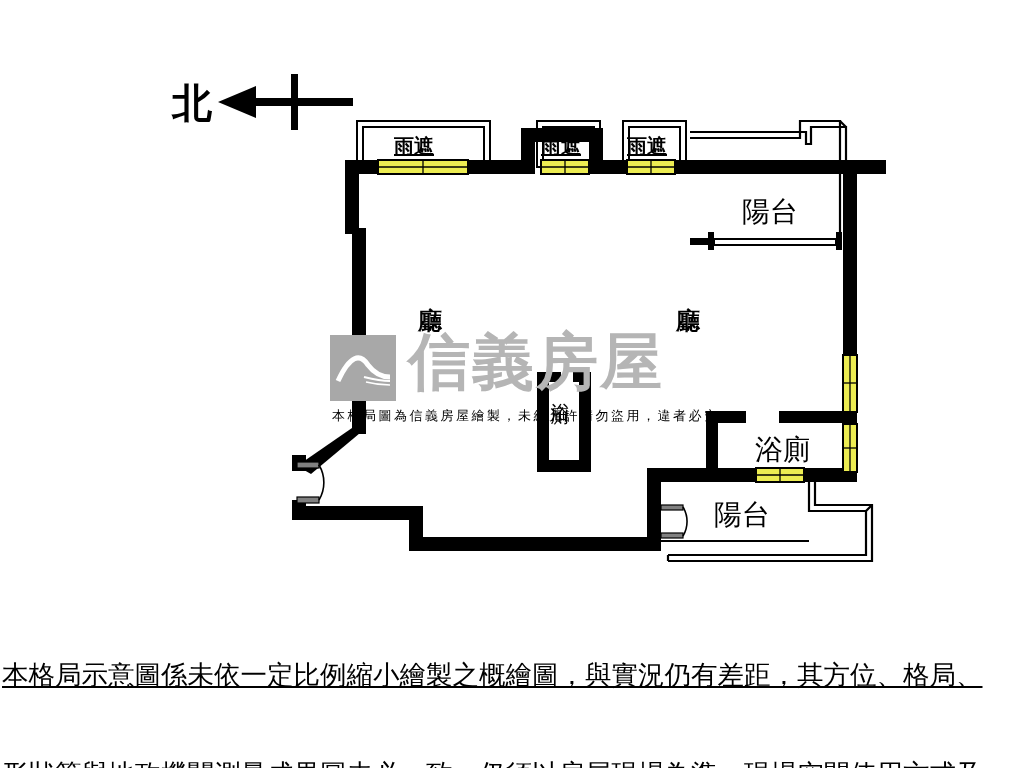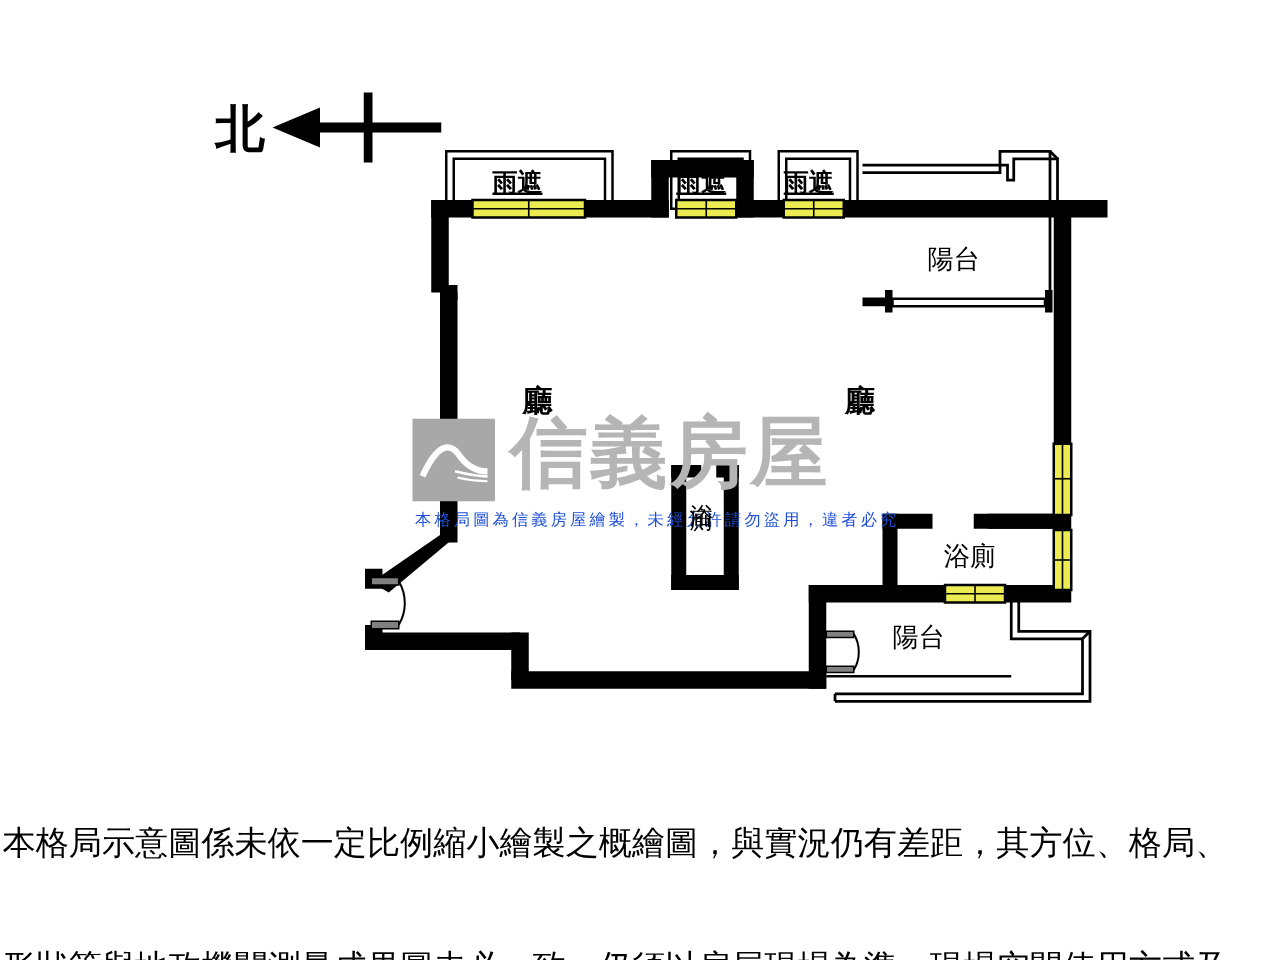--- a/index.html
+++ b/index.html
@@ -35,29 +35,29 @@
     font-family: "DejaVu Serif", "Liberation Serif", serif;
     font-size: 26.5px;
     line-height: 33px;
     color: #000000;
     letter-spacing: 0px;
     text-align: left;
     padding: 0 2px;
     box-sizing: border-box;
     white-space: pre-wrap;
   }
-  .disclaimer-line { display: block; }
+  .disclaimer-line { display: block; text-decoration: underline; }
   .label {
     position: absolute;
     font-family: "DejaVu Serif", "Liberation Serif", serif;
     color: #000;
     white-space: nowrap;
   }
   .label-room { font-size: 24px; font-weight: bold; }
-  .label-plain { font-size: 21px; font-weight: normal; }
+  .label-plain { font-size: 28px; font-weight: normal; }
   .label-canopy { font-size: 20px; font-weight: bold; text-decoration: underline; }
   .label-vert {
     writing-mode: vertical-rl;
     text-orientation: upright;
     font-size: 19px;
     line-height: 1.0;
     letter-spacing: 1px;
   }
   .label-north {
     font-family: "DejaVu Serif", "Liberation Serif", serif;
@@ -90,21 +90,21 @@
     color: #b5b5b5;
     letter-spacing: 2px;
     line-height: 1;
   }
   .wm-sub {
     position: absolute;
     left: 2px;
     top: 72px;
     font-family: Liberation Serif, serif;
     font-size: 13px;
-    color: #1d4ed8;
+    color: #000000;
     letter-spacing: 2.5px;
     white-space: nowrap;
   }
 </style>
 </head>
 <body>
 
 <div id="page">
 
   <svg id="plan-svg" viewBox="0 0 1024 768">

